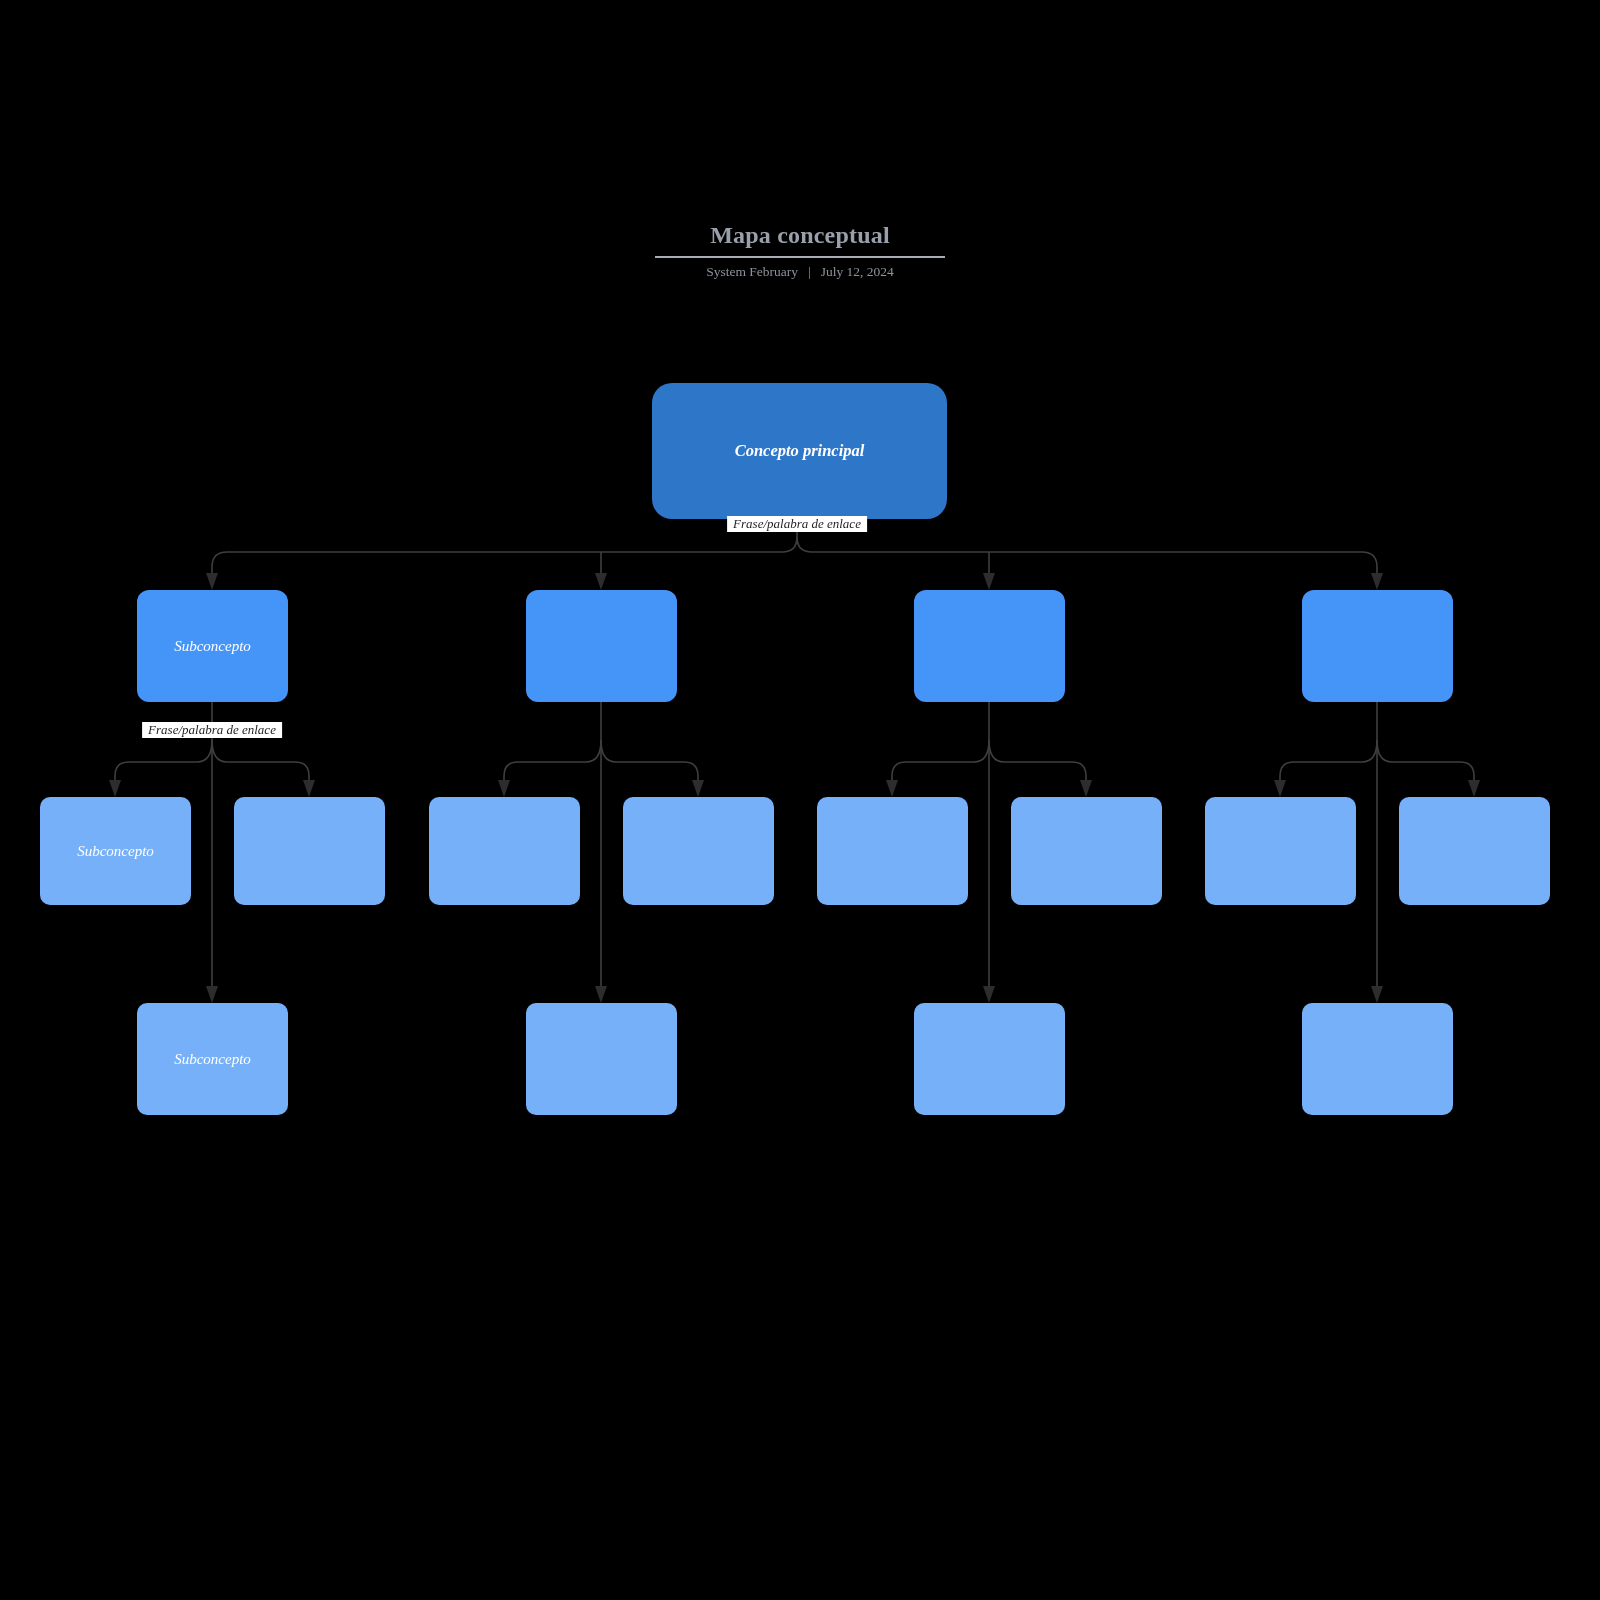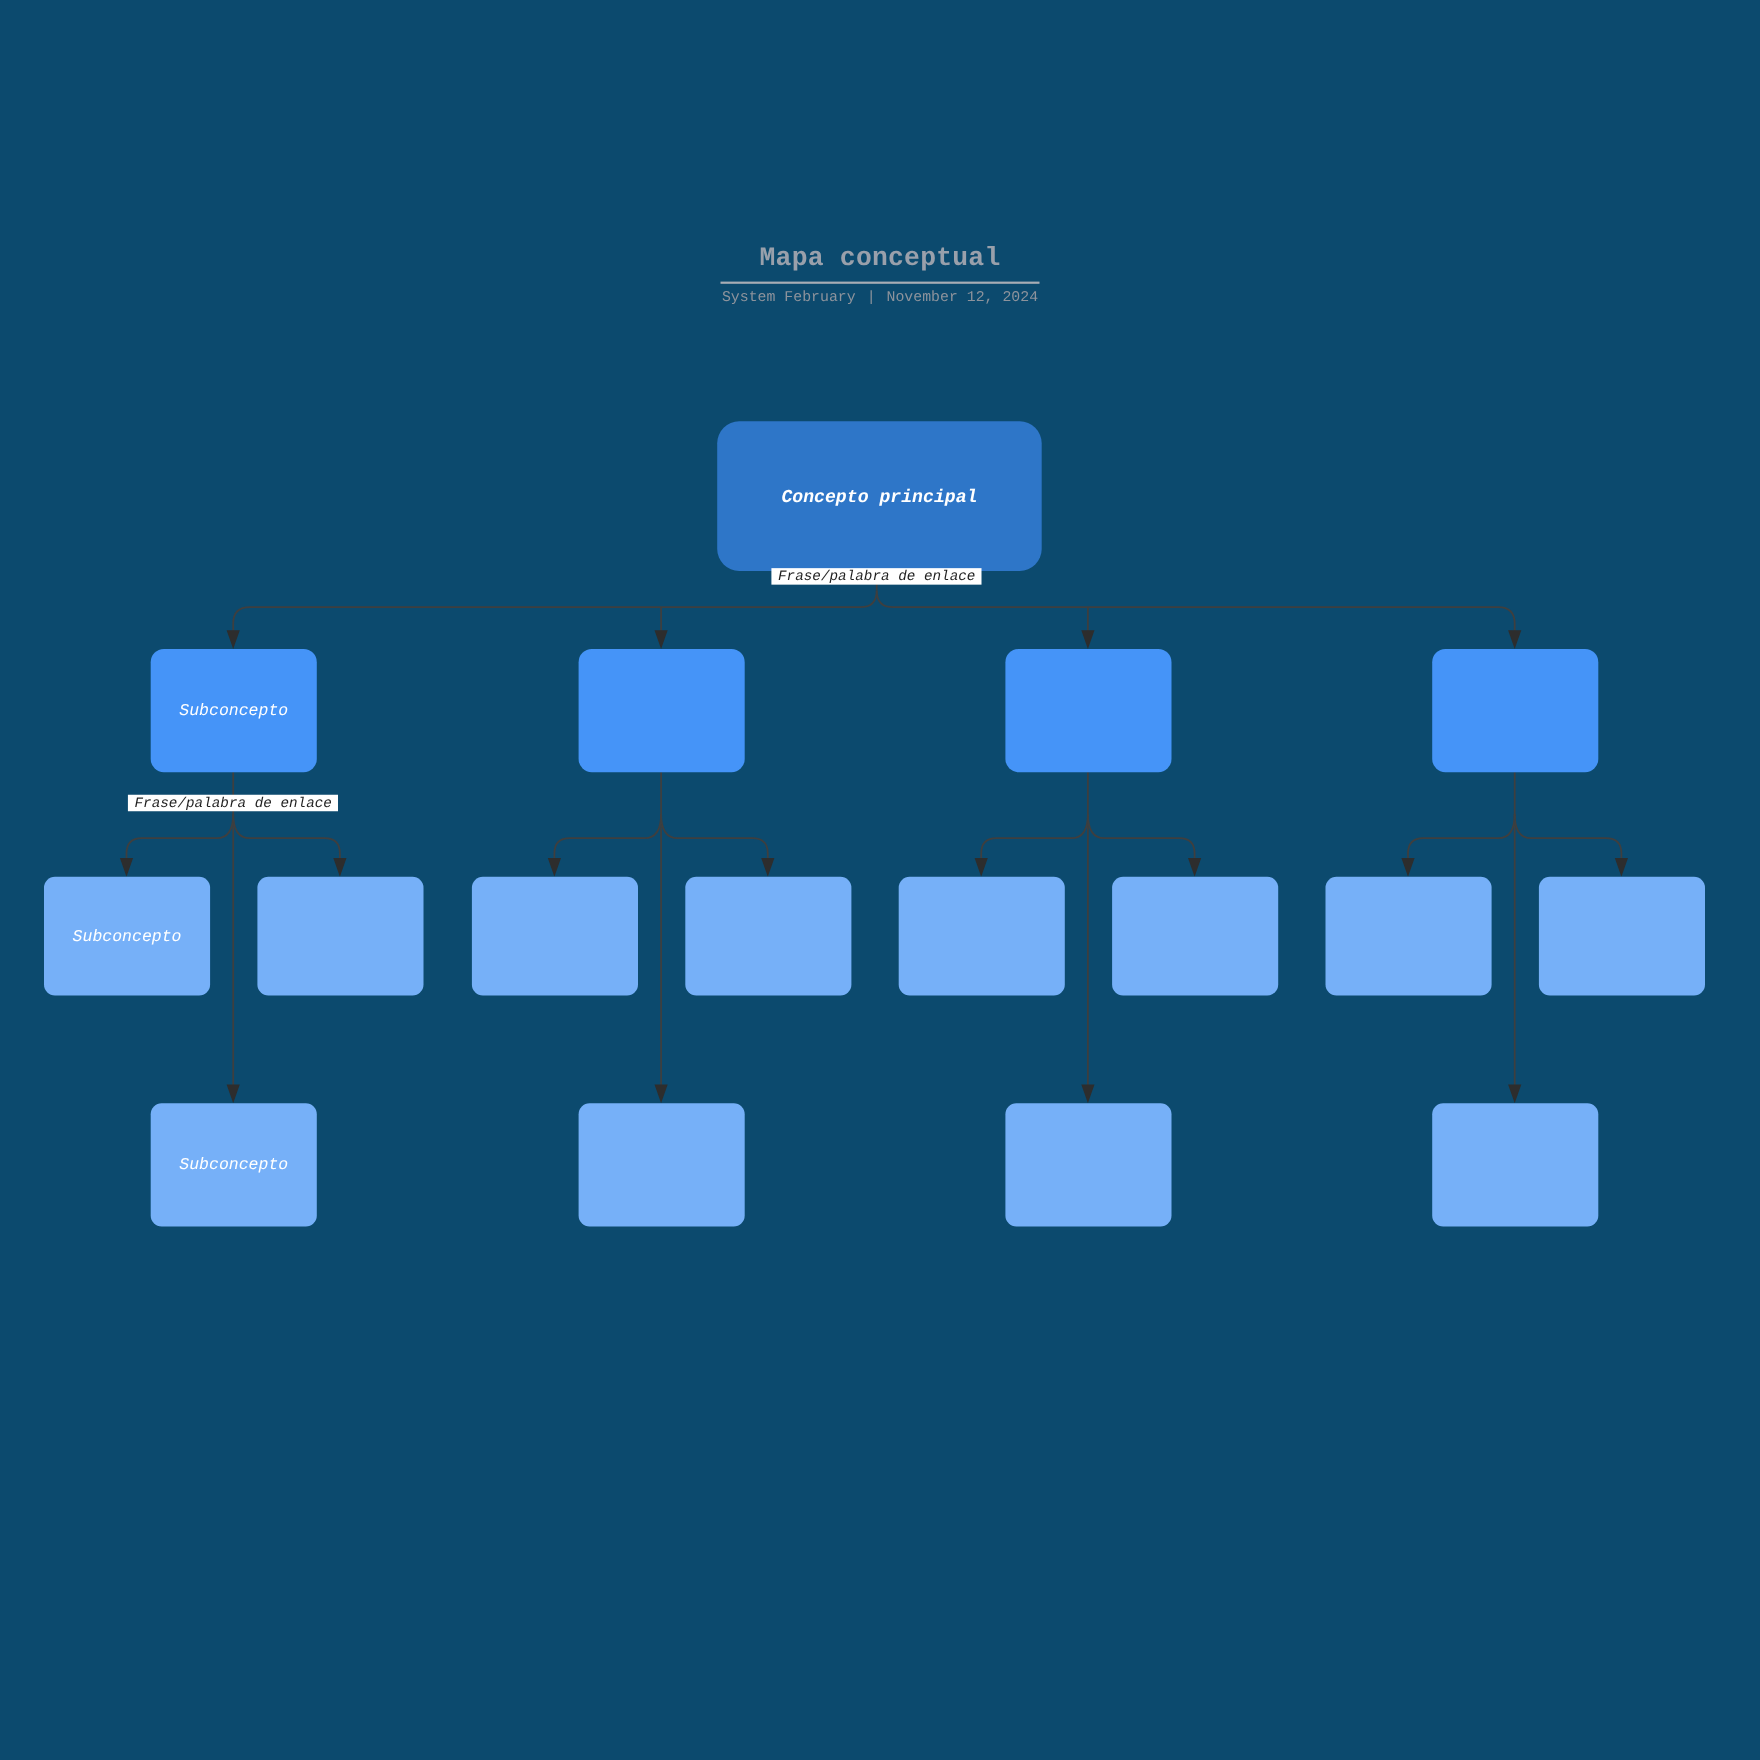--- a/index.html
+++ b/index.html
@@ -1,21 +1,21 @@
 <!DOCTYPE html>
 <html style="--rootFill: #2e76c8; --level2Fill: #4594f8; --level3Fill: #76b0f8; --connector: #3f3f3f; --arrow: #2d2d2d; --nodeText: #ffffff; --labelText: #1f1f1f; --titleText: #99a0ab; --bylineText: #8d939c; --underline: #a8adb5;"><head>
 <meta charset="utf-8">
 <style>
   html, body { margin: 0; padding: 0; background: #ffffff; }
   .canvas {
     position: relative;
     width: 1600px;
     height: 1600px;
-    background: #0c4a6e;
-    font-family: Liberation Mono, monospace;
+    background: #000000;
+    font-family: Liberation Serif, serif;
     overflow: hidden;
   }
 
   
   .doc-header {
     position: absolute;
     left: 800px;
     top: 222px;
     transform: translateX(-50%);
     text-align: center;
@@ -103,21 +103,21 @@
 </style>
 </head>
 <body>
 
 <div class="canvas">
 
   <div class="doc-header">
     <div class="doc-title">Mapa conceptual</div>
     <div class="doc-underline"></div>
     <div class="doc-byline">
-      <span>System February</span><span class="sep">|</span><span>November 12, 2024</span>
+      <span>System February</span><span class="sep">|</span><span>July 12, 2024</span>
     </div>
   </div>
 
   <svg class="connector-layer" viewBox="0 0 1600 1600" xmlns="http://www.w3.org/2000/svg">
     <g>
 
       <path d="M797,496 V537"></path>
       <path d="M797,537 Q797,552 782,552 H227 Q212,552 212,567 V578"></path>
       <path d="M797,537 Q797,552 812,552 H1362 Q1377,552 1377,567 V578"></path>
       <path d="M601,552 V578"></path>

